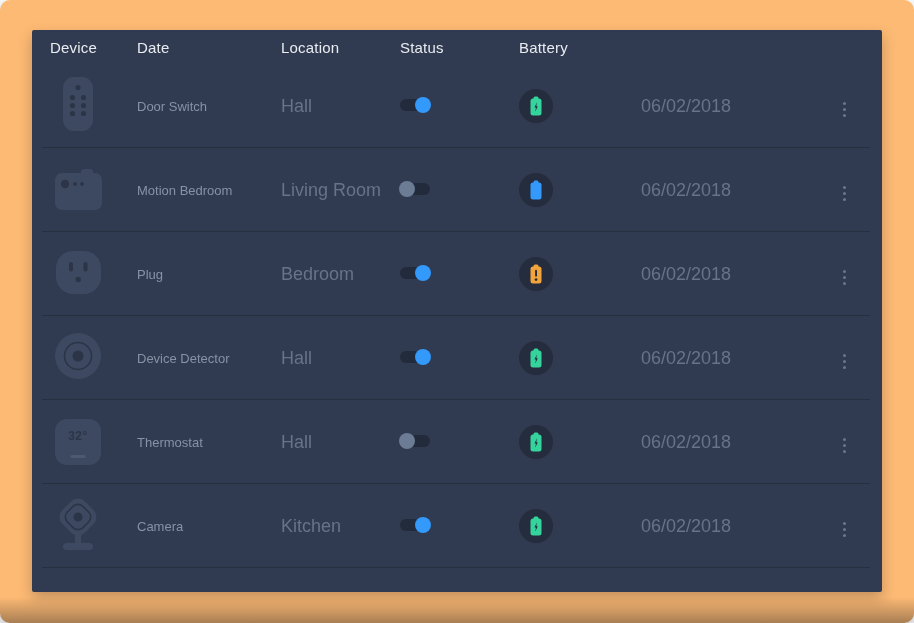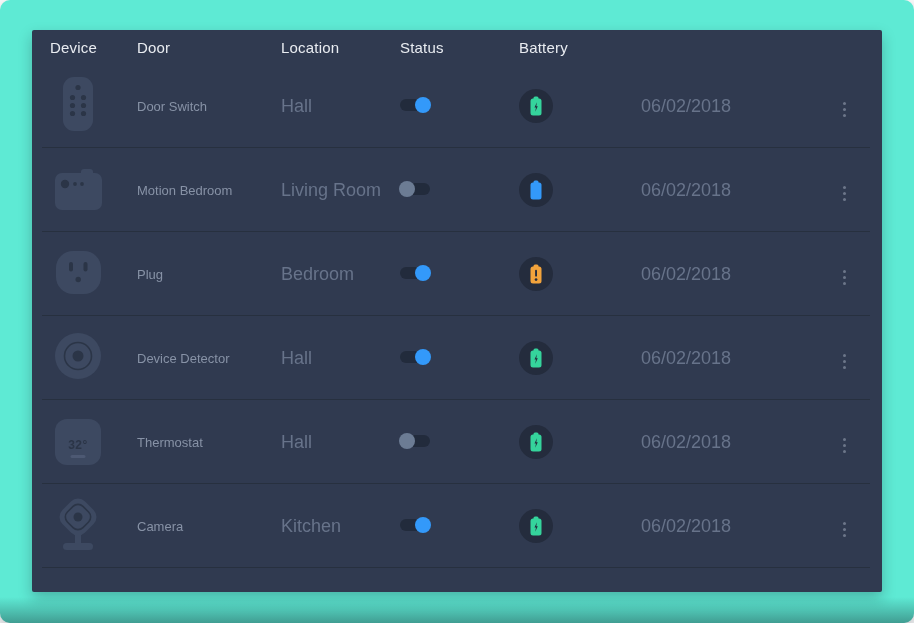--- a/index.html
+++ b/index.html
@@ -1,19 +1,19 @@
 <!DOCTYPE html>
 <html><head>
 <meta charset="utf-8">
 <style>
   * { margin:0; padding:0; box-sizing:border-box; }
   html,body { background:#ffffff; font-family:"Liberation Sans", sans-serif; }
   .window{
     position:relative; width:914px; height:623px;
-    background:#5eead4; border-radius:10px; overflow:hidden;
+    background:#fdba74; border-radius:10px; overflow:hidden;
     box-shadow:0 6px 18px rgba(20,25,40,.35);
   }
   .window::after{
     content:""; position:absolute; left:0; right:0; bottom:0; height:26px;
     background:linear-gradient(to bottom, rgba(10,14,24,0), rgba(10,14,24,.35));
     pointer-events:none;
   }
   .card{
     position:absolute; left:32px; top:30px; width:850px; height:562px;
     background:#303a50; border-radius:2px;
@@ -35,21 +35,21 @@
   .cell-dim{ color:#67738a; font-size:18px; }
   
   .dev-icon{ display:inline-flex; width:56px; height:56px; align-items:center; justify-content:center; }
   .ic-body{ fill:#3d4961; }
   .ic-detail{ fill:#2b3547; }
   .ic-stroke{ fill:none; stroke:#2b3547; stroke-width:1.6px; }
   .thermo{
     width:46px; height:46px; border-radius:12px; background:#3d4961;
     position:relative; display:flex; justify-content:center;
   }
-  .thermo .temp{ margin-top:19px; font-size:12px; color:#2b3547; font-weight:bold; letter-spacing:.5px; }
+  .thermo .temp{ margin-top:10px; font-size:12px; color:#2b3547; font-weight:bold; letter-spacing:.5px; }
   .thermo .dash{ position:absolute; bottom:7px; left:50%; transform:translateX(-50%);
     width:15px; height:3px; border-radius:2px; background:#4d5973; }
   
   .toggle{ position:relative; display:inline-block; width:30px; height:12px;
     border-radius:6px; background:#222b3c; cursor:pointer; }
   .toggle .knob{ position:absolute; top:-2px; left:-1px; width:16px; height:16px;
     border-radius:50%; background:#6c7c94; transition:left .15s; }
   .toggle.on .knob{ left:15px; background:#3399fa; }
   
   .batt{ display:inline-flex; width:34px; height:34px; border-radius:50%;
@@ -63,21 +63,21 @@
   .col-menu{ text-align:center; }
 </style>
 </head>
 <body>
 
 <div class="window">
   <div class="card">
 
     <div class="grid thead">
       <div class="th">Device</div>
-      <div class="th">Door</div>
+      <div class="th">Date</div>
       <div class="th">Location</div>
       <div class="th">Status</div>
       <div class="th">Battery</div>
       <div class="col-menu"></div>
     </div>
 
     <div class="grid row">
       <div><span class="dev-icon">
         <svg viewBox="0 0 56 56" width="56" height="56">
           <rect class="ic-body" x="13" y="1" width="30" height="54" rx="11"></rect>

